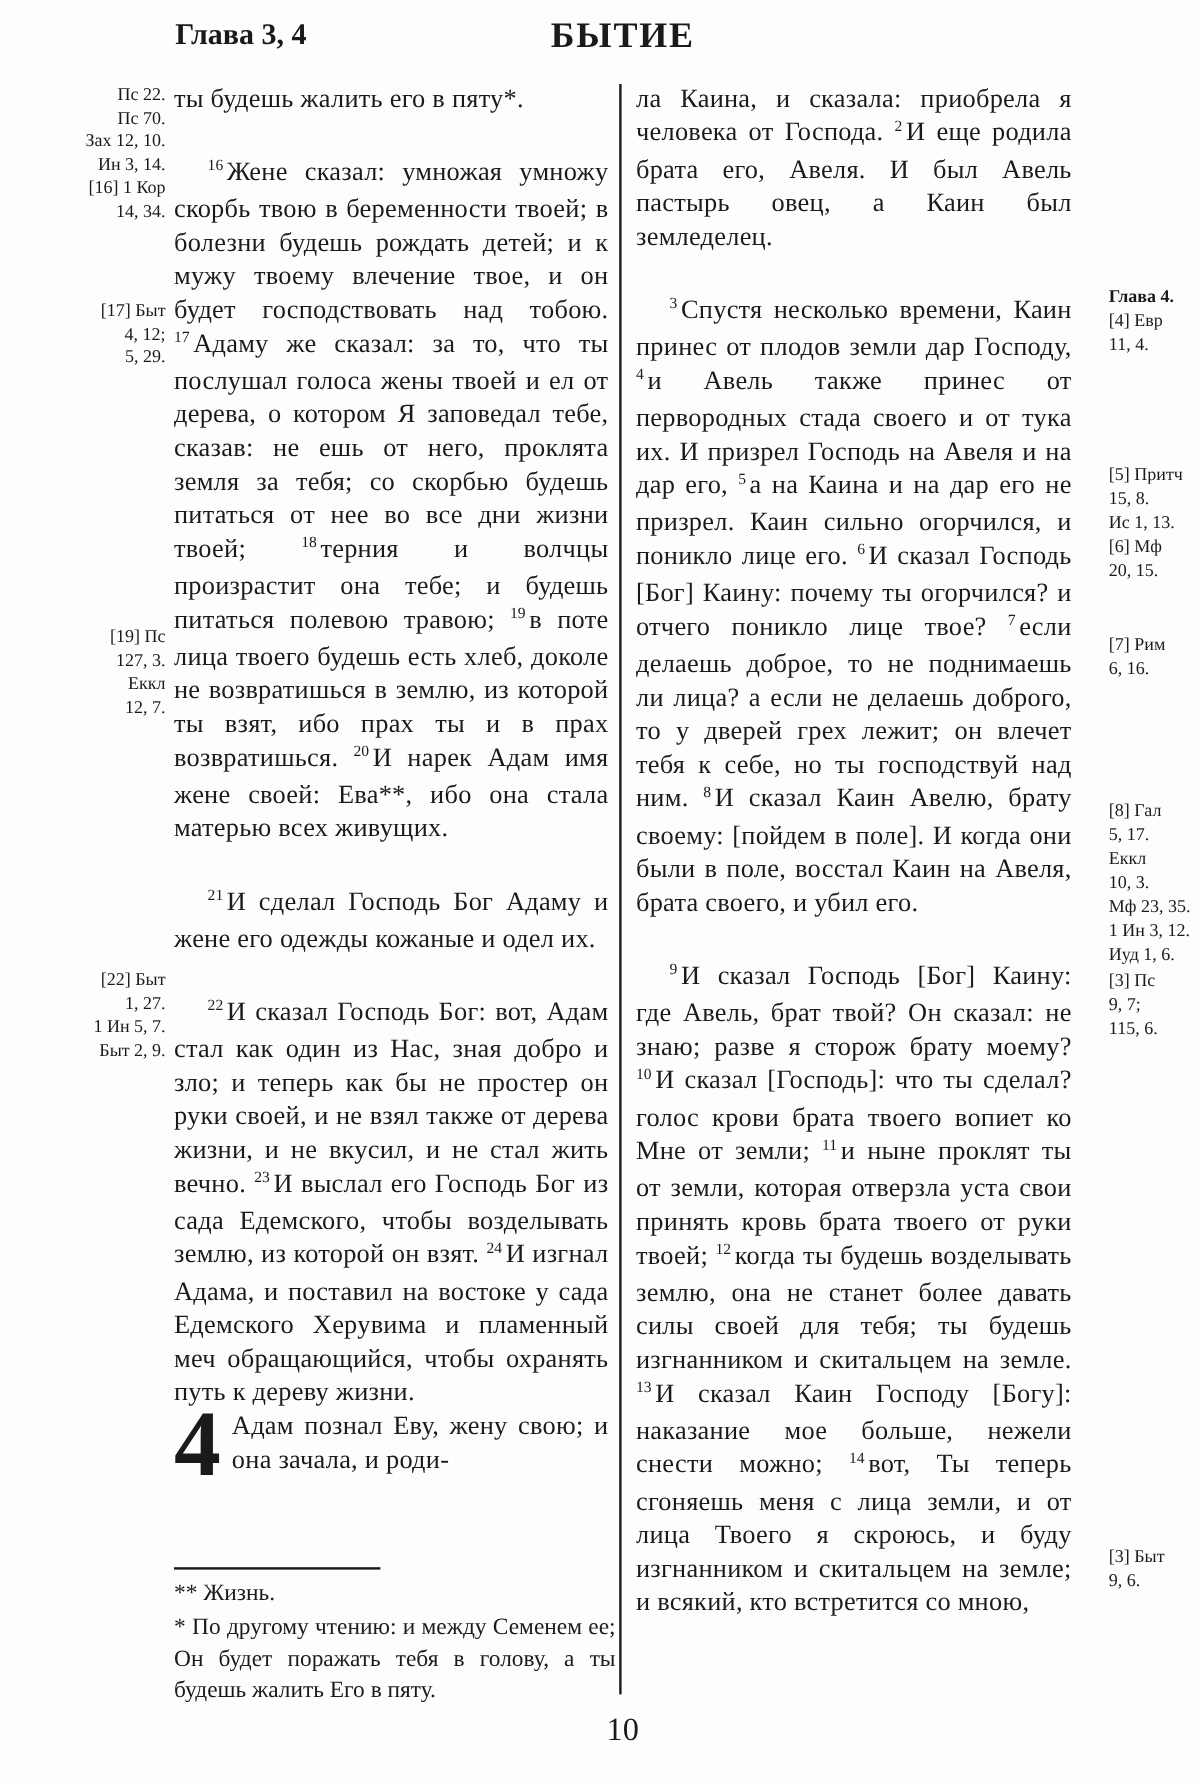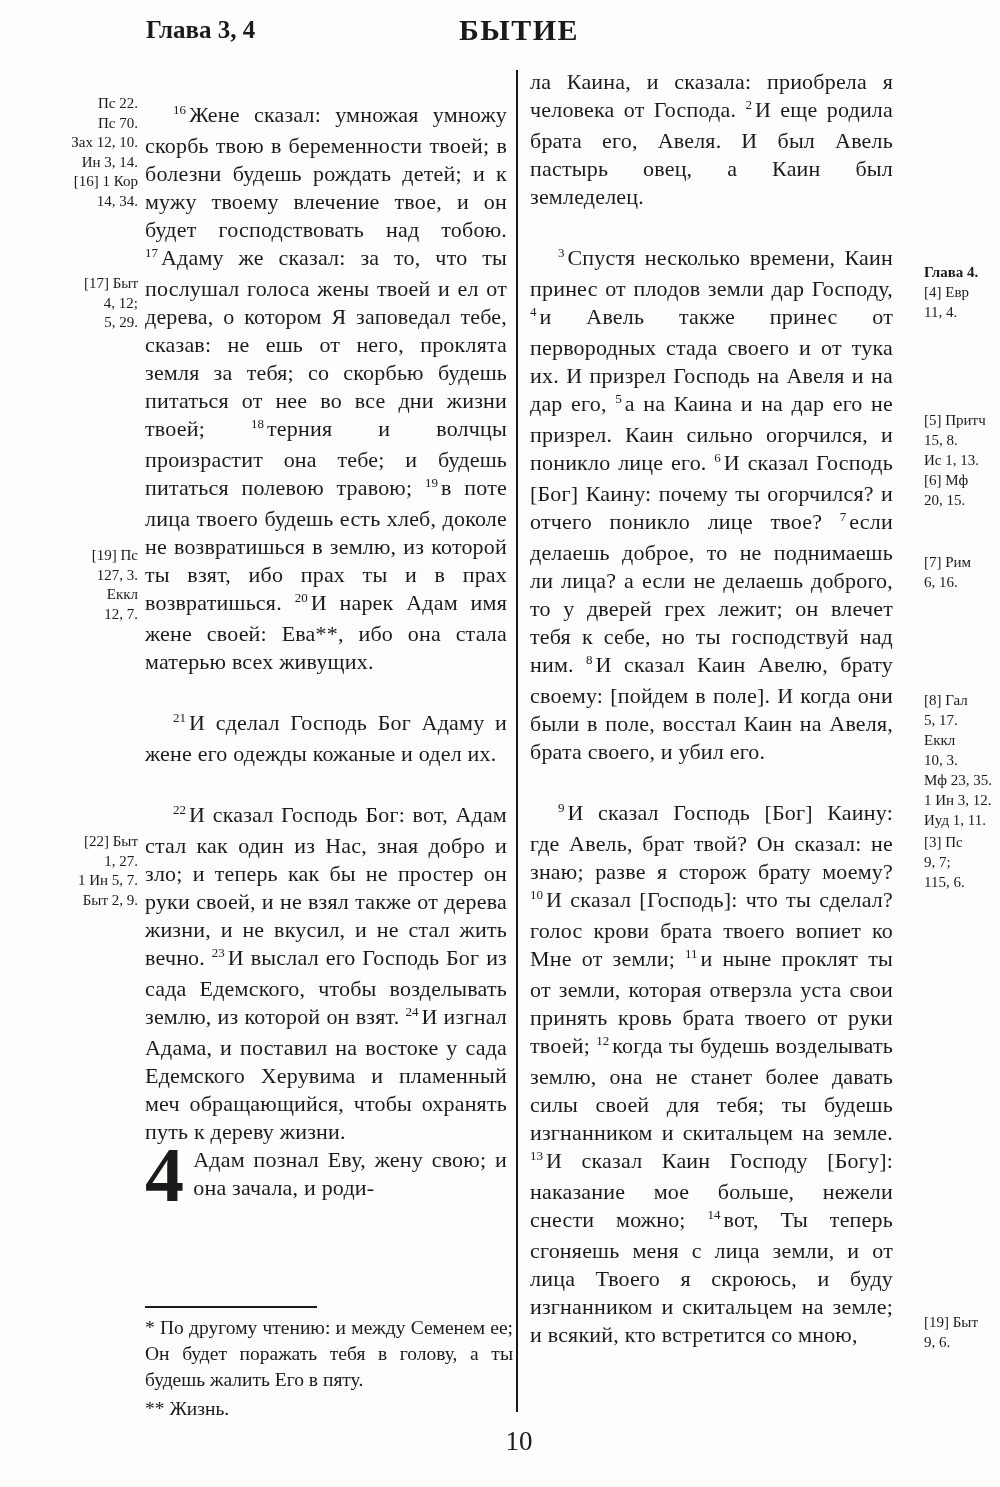--- a/index.html
+++ b/index.html
@@ -10,21 +10,21 @@
   body{
     width:1000px;height:1487px;position:relative;overflow:hidden;
     background:var(--paper);color:var(--ink);
     font-family:"Liberation Serif","DejaVu Serif",serif;
   }
   .page{position:absolute;inset:0;}
   
   .head-chapter{position:absolute;left:146px;top:16px;font-size:25px;font-weight:bold;white-space:nowrap;text-align:right;}
   .head-title{position:absolute;left:145px;top:13px;width:748px;text-align:center;font-size:30px;font-weight:bold;letter-spacing:1.5px;}
   
-  .margin-rail{position:absolute;top:0;height:1221px;font-size:15px;margin-top:24px;}
+  .margin-rail{position:absolute;top:0;height:1221px;font-size:15px;}
   .rail-left{left:26px;width:112px;text-align:right;}
   .rail-right{left:924px;width:76px;text-align:left;}
   .ref-group{position:absolute;left:0;right:0;line-height:19.5px;}
   .ref-line{white-space:nowrap;}
   .ref-line.bold{font-weight:bold;}
   .rail-right .ref-group{line-height:20px;}
   
   .text-col{position:absolute;top:68px;}
   .col-left{left:145px;width:362px;}
   .col-right{left:530px;width:363px;}
@@ -94,47 +94,48 @@
         <div class="ref-line">[7] Рим</div>
         <div class="ref-line">6, 16.</div>
       </div>
       <div class="ref-group" style="top: 666px;">
         <div class="ref-line">[8] Гал</div>
         <div class="ref-line">5, 17.</div>
         <div class="ref-line">Еккл</div>
         <div class="ref-line">10, 3.</div>
         <div class="ref-line">Мф 23, 35.</div>
         <div class="ref-line">1 Ин 3, 12.</div>
-        <div class="ref-line">Иуд 1, 11.</div>
+        <div class="ref-line">Иуд 1, 6.</div>
       </div>
       <div class="ref-group" style="top: 808px;">
         <div class="ref-line">[3] Пс</div>
         <div class="ref-line">9, 7;</div>
         <div class="ref-line">115, 6.</div>
       </div>
       <div class="ref-group" style="top: 1288px;">
-        <div class="ref-line">[19] Быт</div>
+        <div class="ref-line">[3] Быт</div>
         <div class="ref-line">9, 6.</div>
       </div>
     </div>
 
   <div class="text-col col-left" id="col-left">
+      <p class="body-par">ты будешь жалить его в пяту*.</p>
       <p class="body-par indent"><span class="verse">16</span>Жене сказал: умножая умножу скорбь твою в беременности твоей; в болезни будешь рождать детей; и к мужу твоему влечение твое, и он будет господствовать над тобою. <span class="verse">17</span>Адаму же сказал: за то, что ты послушал голоса жены твоей и ел от дерева, о котором Я заповедал тебе, сказав: не ешь от него, проклята земля за тебя; со скорбью будешь питаться от нее во все дни жизни твоей; <span class="verse">18</span>терния и волчцы произрастит она тебе; и будешь питаться полевою травою; <span class="verse">19</span>в поте лица твоего будешь есть хлеб, доколе не возвратишься в землю, из которой ты взят, ибо прах ты и в прах возвратишься. <span class="verse">20</span>И нарек Адам имя жене своей: Ева**, ибо она стала матерью всех живущих.</p>
       <p class="body-par indent"><span class="verse">21</span>И сделал Господь Бог Адаму и жене его одежды кожаные и одел их.</p>
       <p class="body-par indent"><span class="verse">22</span>И сказал Господь Бог: вот, Адам стал как один из Нас, зная добро и зло; и теперь как бы не простер он руки своей, и не взял также от дерева жизни, и не вкусил, и не стал жить вечно. <span class="verse">23</span>И выслал его Господь Бог из сада Едемского, чтобы возделывать землю, из которой он взят. <span class="verse">24</span>И изгнал Адама, и поставил на востоке у сада Едемского Херувима и пламенный меч обращающийся, чтобы охранять путь к дереву жизни.</p>
       <p class="body-par"><span class="dropcap">4</span>Адам познал Еву, жену свою; и она зачала, и роди-</p>
     </div>
   <div class="divider"></div>
   <div class="text-col col-right" id="col-right">
       <p class="body-par">ла Каина, и сказала: приобрела я человека от Господа. <span class="verse">2</span>И еще родила брата его, Авеля. И был Авель пастырь овец, а Каин был земледелец.</p>
       <p class="body-par indent"><span class="verse">3</span>Спустя несколько времени, Каин принес от плодов земли дар Господу, <span class="verse">4</span>и Авель также принес от первородных стада своего и от тука их. И призрел Господь на Авеля и на дар его, <span class="verse">5</span>а на Каина и на дар его не призрел. Каин сильно огорчился, и поникло лице его. <span class="verse">6</span>И сказал Господь [Бог] Каину: почему ты огорчился? и отчего поникло лице твое? <span class="verse">7</span>если делаешь доброе, то не поднимаешь ли лица? а если не делаешь доброго, то у дверей грех лежит; он влечет тебя к себе, но ты господствуй над ним. <span class="verse">8</span>И сказал Каин Авелю, брату своему: [пойдем в поле]. И когда они были в поле, восстал Каин на Авеля, брата своего, и убил его.</p>
       <p class="body-par indent"><span class="verse">9</span>И сказал Господь [Бог] Каину: где Авель, брат твой? Он сказал: не знаю; разве я сторож брату моему? <span class="verse">10</span>И сказал [Господь]: что ты сделал? голос крови брата твоего вопиет ко Мне от земли; <span class="verse">11</span>и ныне проклят ты от земли, которая отверзла уста свои принять кровь брата твоего от руки твоей; <span class="verse">12</span>когда ты будешь возделывать землю, она не станет более давать силы своей для тебя; ты будешь изгнанником и скитальцем на земле. <span class="verse">13</span>И сказал Каин Господу [Богу]: наказание мое больше, нежели снести можно; <span class="verse">14</span>вот, Ты теперь сгоняешь меня с лица земли, и от лица Твоего я скроюсь, и буду изгнанником и скитальцем на земле; и всякий, кто встретится со мною,</p>
     </div>
 
   <div class="footnotes">
     <div class="footnote-rule"></div>
+    <p class="footnote-par">** Жизнь.</p>
     <p class="footnote-par">* По другому чтению: и между Семенем ее; Он будет поражать тебя в голову, а ты будешь жалить Его в пяту.</p>
-    <p class="footnote-par">** Жизнь.</p>
   </div>
 
   <div class="folio">10</div>
 
 </div>
 
 </body></html>

